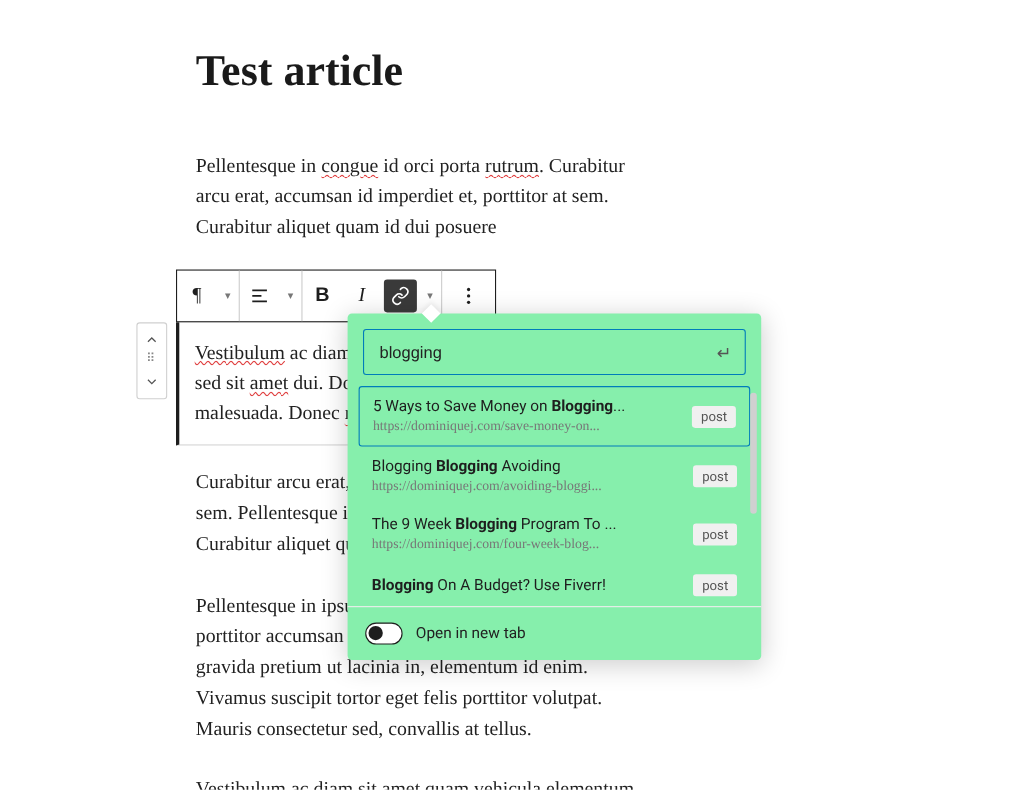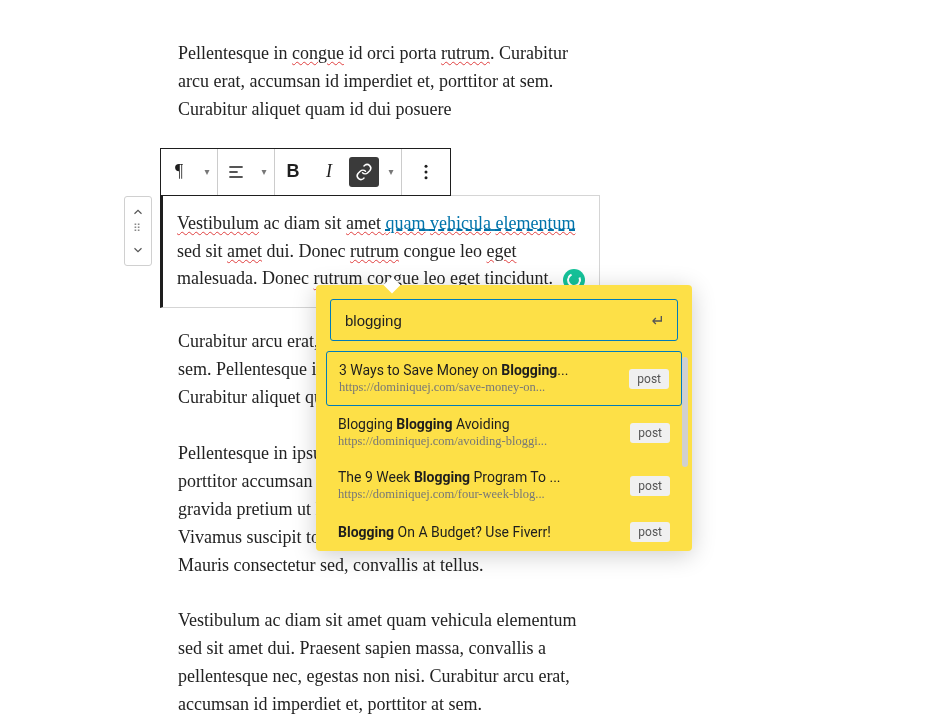--- a/index.html
+++ b/index.html
@@ -145,21 +145,21 @@
     color: #888;
     height: 16px;
     line-height: 11px;
   }
   
   .link-popover {
     position: absolute;
     left: 316px;
     top: 285px;
     width: 376px;
-    background: #fde047;
+    background: #86efac;
     box-shadow: 0 4px 24px rgba(0,0,0,0.2);
     border-radius: 4px;
     z-index: 10;
   }
   .popover-arrow {
     position: absolute;
     top: -6px;
     left: 70px;
     width: 12px;
     height: 12px;
@@ -259,20 +259,21 @@
     height: 13px;
     background: #1e1e1e;
     border-radius: 50%;
   }
   .footer-label { font-size: 14px; color: #222; }
 </style>
 </head>
 <body>
 
 <div class="content">
+  <h1>Test article</h1>
 
   <p>
     <span>Pellentesque in </span><span class="spellcheck">congue</span><span> id orci porta </span><span class="spellcheck">rutrum</span><span>. Curabitur arcu erat, accumsan id imperdiet et, porttitor at sem. Curabitur aliquet quam id dui posuere</span>
   </p>
 
   <div class="block-wrapper">
     <div class="block-mover">
       <button class="mover-btn">
         <svg viewBox="0 0 24 24" width="14" height="14" fill="none" stroke="currentColor" stroke-width="2">
             <polyline points="6 15 12 9 18 15"></polyline>
@@ -340,21 +341,21 @@
     <div class="link-search">
       <input type="text" value="blogging" style="">
       <span class="enter-icon">↵</span>
     </div>
   </div>
   <div class="results">
     <div class="scrollbar-thumb"></div>
 
     <div class="result selected">
       <div class="result-main">
-        <div class="result-title"><span>3 Ways to Save Money on </span><b>Blogging</b><span>...</span></div>
+        <div class="result-title"><span>5 Ways to Save Money on </span><b>Blogging</b><span>...</span></div>
         <div class="result-url">https://dominiquej.com/save-money-on...</div>
       </div>
       <span class="result-badge">post</span>
     </div>
 
     <div class="result">
       <div class="result-main">
         <div class="result-title"><span>Blogging </span><b>Blogging</b><span> Avoiding</span></div>
         <div class="result-url">https://dominiquej.com/avoiding-bloggi...</div>
       </div>
@@ -369,13 +370,17 @@
       <span class="result-badge">post</span>
     </div>
 
     <div class="result">
       <div class="result-main">
         <div class="result-title"><span></span><b>Blogging</b><span> On A Budget? Use Fiverr!</span></div>
       </div>
       <span class="result-badge">post</span>
     </div>
   </div>
+  <div class="popover-footer">
+    <div class="toggle"></div>
+    <span class="footer-label">Open in new tab</span>
+  </div>
 </div>
 
 </body></html>

